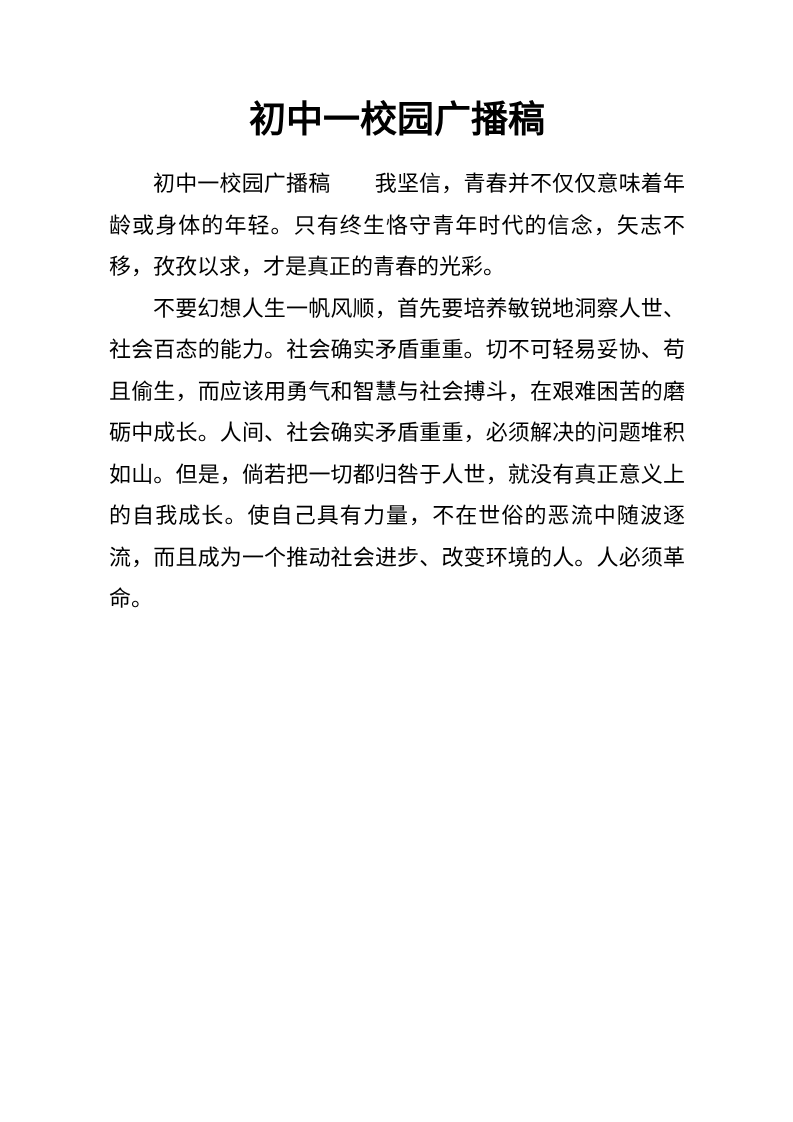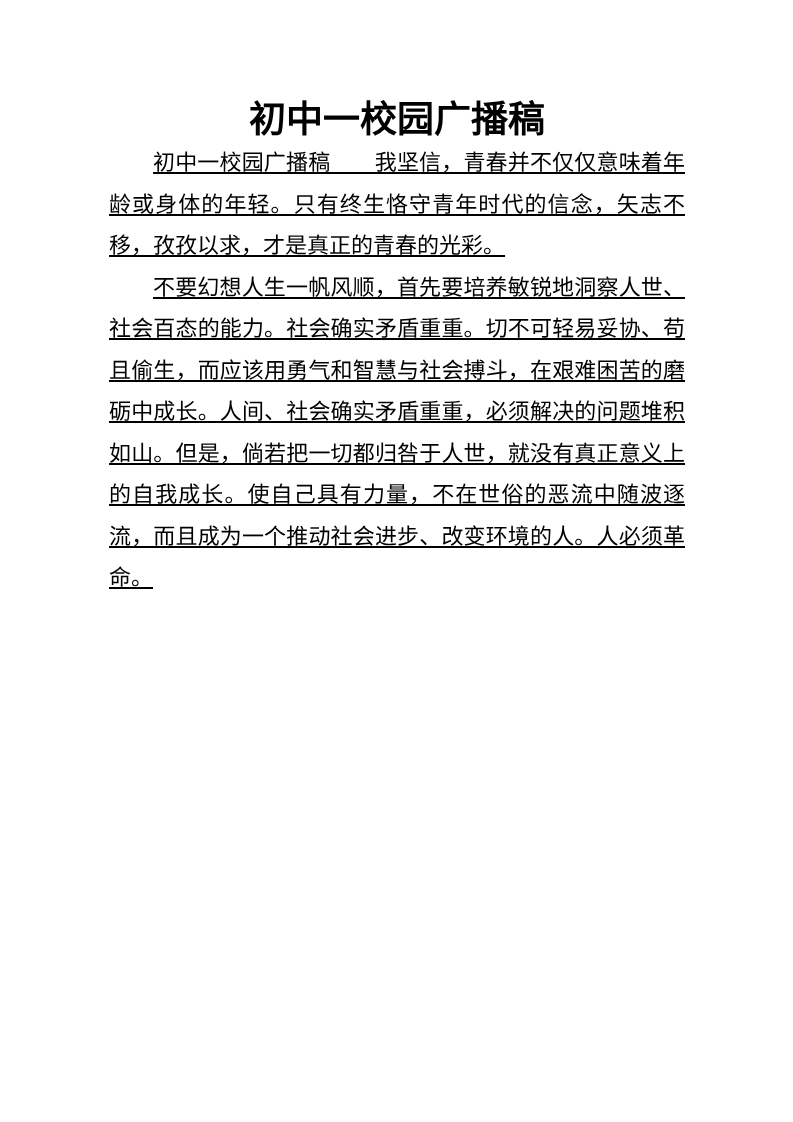--- a/index.html
+++ b/index.html
@@ -19,36 +19,35 @@
     overflow: hidden;
     font-family: "DejaVu Serif", "Liberation Serif", serif;
     color: #000000;
   }
   .doc-title {
     font-size: 37px;
     font-weight: bold;
     line-height: 46px;
     text-align: center;
     letter-spacing: 0;
-    margin: 0 0 0 0;
+    margin: 0 0 21px 0;
     color: #000000;
   }
   .doc-body {
     width: 100%;
   }
   .doc-body p.para {
     font-size: 22px;
     line-height: 41.5px;
     margin: 0;
     text-align: justify;
     text-justify: inter-ideograph;
     text-indent: 2em;
     color: #000000;
     word-break: normal;
-    text-decoration: underline;
   }
 </style>
 </head>
 <body>
 
 <div class="page" style="background: rgb(255, 255, 255); color: rgb(0, 0, 0);">
   <h1 class="doc-title">初中一校园广播稿</h1>
   <div class="doc-body">
       <p class="para">初中一校园广播稿　　我坚信，青春并不仅仅意味着年龄或身体的年轻。只有终生恪守青年时代的信念，矢志不移，孜孜以求，才是真正的青春的光彩。</p>
       <p class="para">不要幻想人生一帆风顺，首先要培养敏锐地洞察人世、社会百态的能力。社会确实矛盾重重。切不可轻易妥协、苟且偷生，而应该用勇气和智慧与社会搏斗，在艰难困苦的磨砺中成长。人间、社会确实矛盾重重，必须解决的问题堆积如山。但是，倘若把一切都归咎于人世，就没有真正意义上的自我成长。使自己具有力量，不在世俗的恶流中随波逐流，而且成为一个推动社会进步、改变环境的人。人必须革命。</p>

